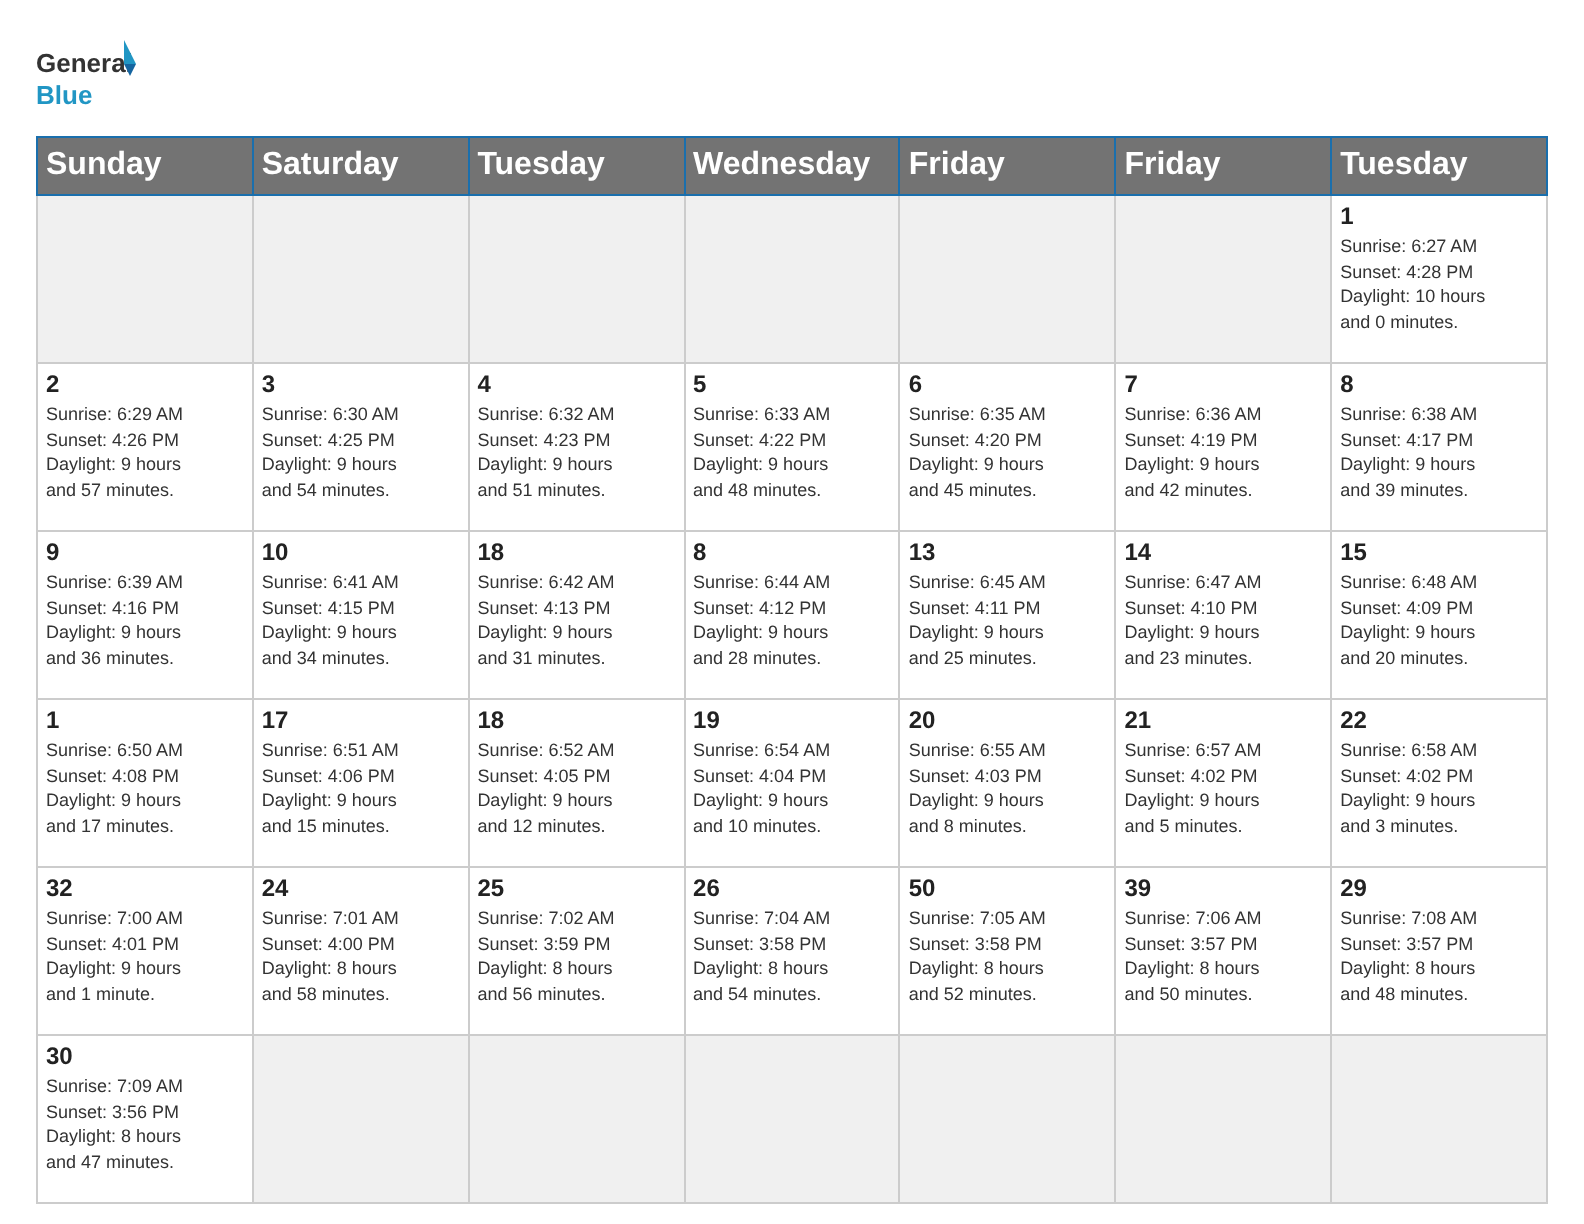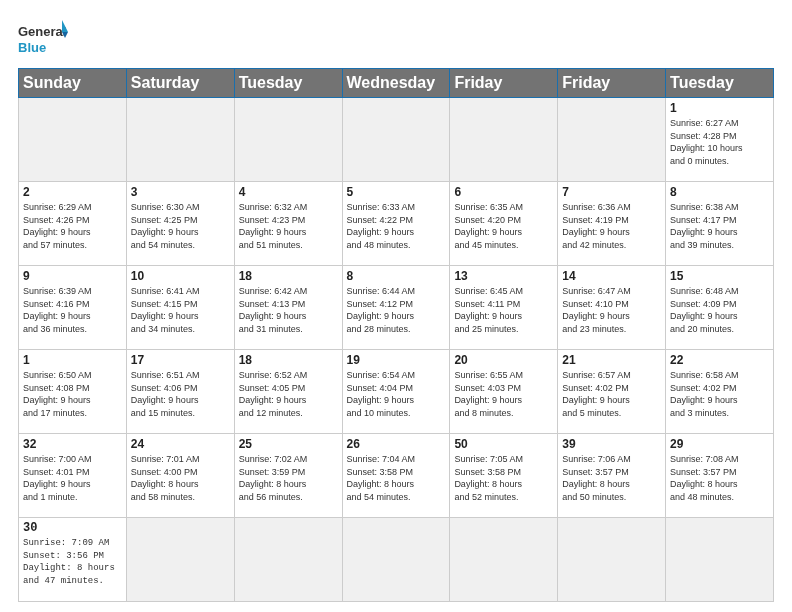--- a/index.html
+++ b/index.html
@@ -76,21 +76,20 @@
       display: block;
       margin-bottom: 2px;
     }
     .day-info {
       font-size: 9px;
       color: #333;
       line-height: 1.4;
     }
     .last-row td {
       height: 62px;
-      font-family: Liberation Mono, monospace;
     }
   </style>
 </head>
 <body>
 
 <div class="page">
   <div class="header">
     <div class="logo">
   <svg width="50" height="42" viewBox="0 0 50 42">
     <text x="0" y="18" font-size="13" font-weight="bold" fill="#333" font-family="Arial">General</text>

